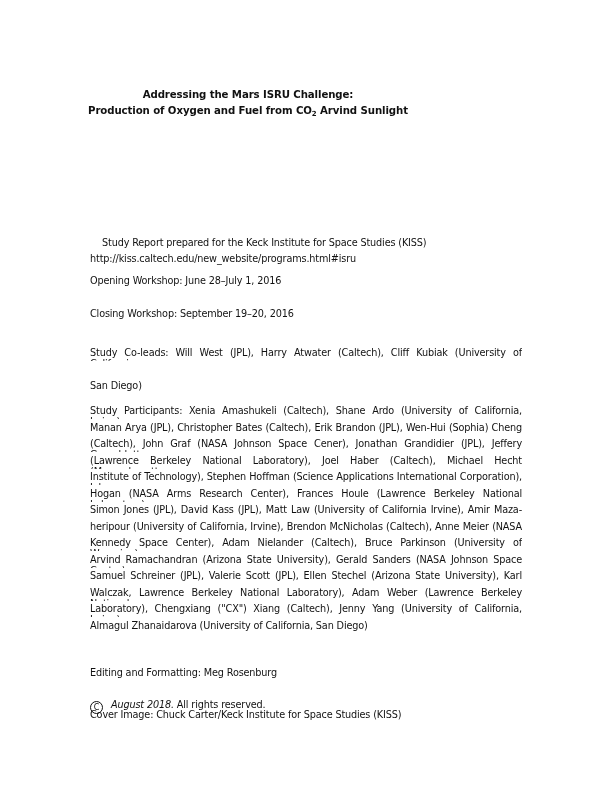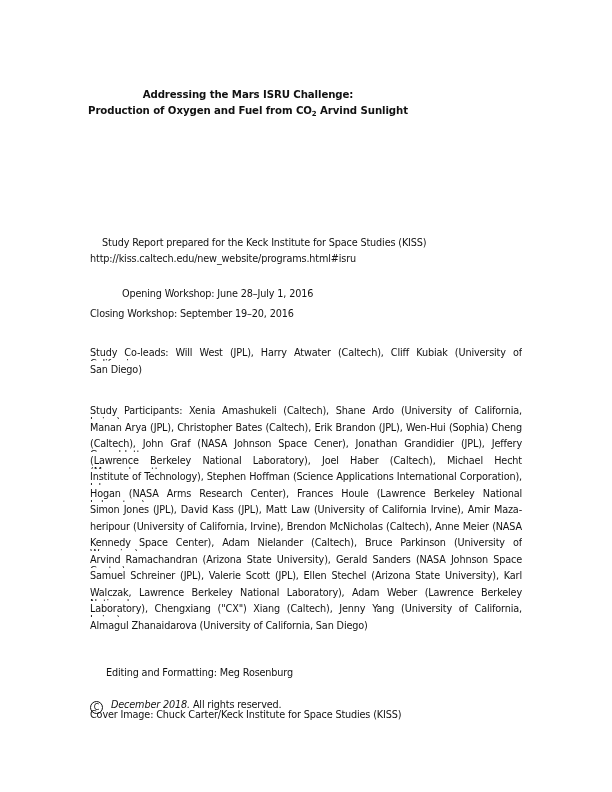--- a/index.html
+++ b/index.html
@@ -19,40 +19,40 @@
 <body>
 
 <div>
   <div class="title" style="top:89px;">Addressing the Mars ISRU Challenge:</div>
   <div class="title" style="top:105px;"><span>Production of Oxygen and Fuel from CO</span><sub>2</sub><span> Arvind Sunlight</span></div>
 </div>
 
 <div class="line" style="top:237px;margin-left:12px;">Study Report prepared for the Keck Institute for Space Studies (KISS)</div>
 <div class="line" style="top:253px;">http://kiss.caltech.edu/new_website/programs.html#isru</div>
 
-<div class="line" style="top:288px;margin-left:32px;">Opening Workshop: June 28–July 1, 2016</div>
+<div class="line" style="top:275px;">Opening Workshop: June 28–July 1, 2016</div>
 <div class="line" style="top:308px;">Closing Workshop: September 19–20, 2016</div>
 
 <div>
   <div class="line just" style="top:347px;">Study Co-leads: Will West (JPL), Harry Atwater (Caltech), Cliff Kubiak (University of California,</div>
-  <div class="line" style="top:364px;">San Diego)</div>
+  <div class="line" style="top:380px;">San Diego)</div>
 </div>
 
 <div>
   <div class="line just" style="top:405px;">Study Participants: Xenia Amashukeli (Caltech), Shane Ardo (University of California, Irvine),</div>
   <div class="line just" style="top:421.5px;">Manan Arya (JPL), Christopher Bates (Caltech), Erik Brandon (JPL), Wen-Hui (Sophia) Cheng</div>
   <div class="line just" style="top:438px;">(Caltech), John Graf (NASA Johnson Space Cener), Jonathan Grandidier (JPL), Jeffery Greenblatt</div>
   <div class="line just" style="top:454.5px;">(Lawrence Berkeley National Laboratory), Joel Haber (Caltech), Michael Hecht (Massachusetts</div>
   <div class="line just" style="top:471px;">Institute of Technology), Stephen Hoffman (Science Applications International Corporation), John</div>
   <div class="line just" style="top:487.5px;">Hogan (NASA Arms Research Center), Frances Houle (Lawrence Berkeley National Laboratory),</div>
   <div class="line just" style="top:504px;">Simon Jones (JPL), David Kass (JPL), Matt Law (University of California Irvine), Amir Maza-</div>
   <div class="line just" style="top:520.5px;">heripour (University of California, Irvine), Brendon McNicholas (Caltech), Anne Meier (NASA</div>
   <div class="line just" style="top:537px;">Kennedy Space Center), Adam Nielander (Caltech), Bruce Parkinson (University of Wyoming),</div>
   <div class="line just" style="top:553.5px;">Arvind Ramachandran (Arizona State University), Gerald Sanders (NASA Johnson Space Center),</div>
   <div class="line just" style="top:570px;">Samuel Schreiner (JPL), Valerie Scott (JPL), Ellen Stechel (Arizona State University), Karl</div>
   <div class="line just" style="top:586.5px;">Walczak, Lawrence Berkeley National Laboratory), Adam Weber (Lawrence Berkeley National</div>
   <div class="line just" style="top:603px;">Laboratory), Chengxiang ("CX") Xiang (Caltech), Jenny Yang (University of California, Irvine),</div>
   <div class="line" style="top:619.5px;">Almagul Zhanaidarova (University of California, San Diego)</div>
 </div>
 
-<div class="line" style="top:667px;margin-left:16px;">Editing and Formatting: Meg Rosenburg</div>
+<div class="line" style="top:667px;">Editing and Formatting: Meg Rosenburg</div>
 <div class="line" style="top:709px;">Cover Image: Chuck Carter/Keck Institute for Space Studies (KISS)</div>
-<div class="line" style="top:699px;"><span class="copy">C</span><span class="ital">December 2018.</span><span> All rights reserved.</span></div>
+<div class="line" style="top:699px;"><span class="copy">C</span><span class="ital">August 2018.</span><span> All rights reserved.</span></div>
 
 </body></html>

